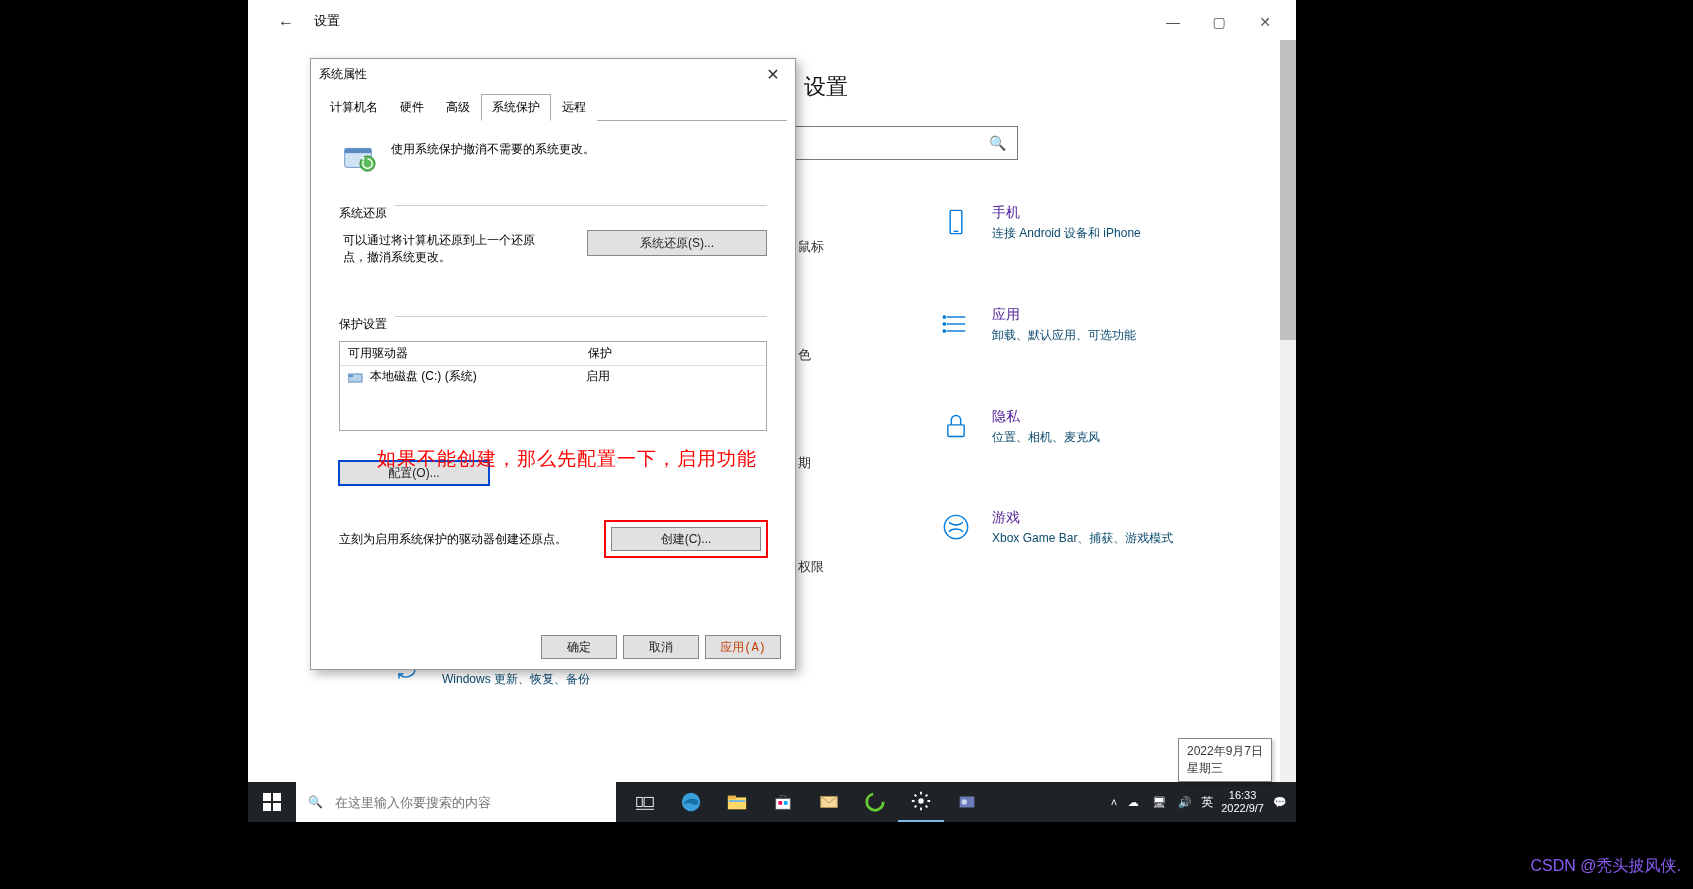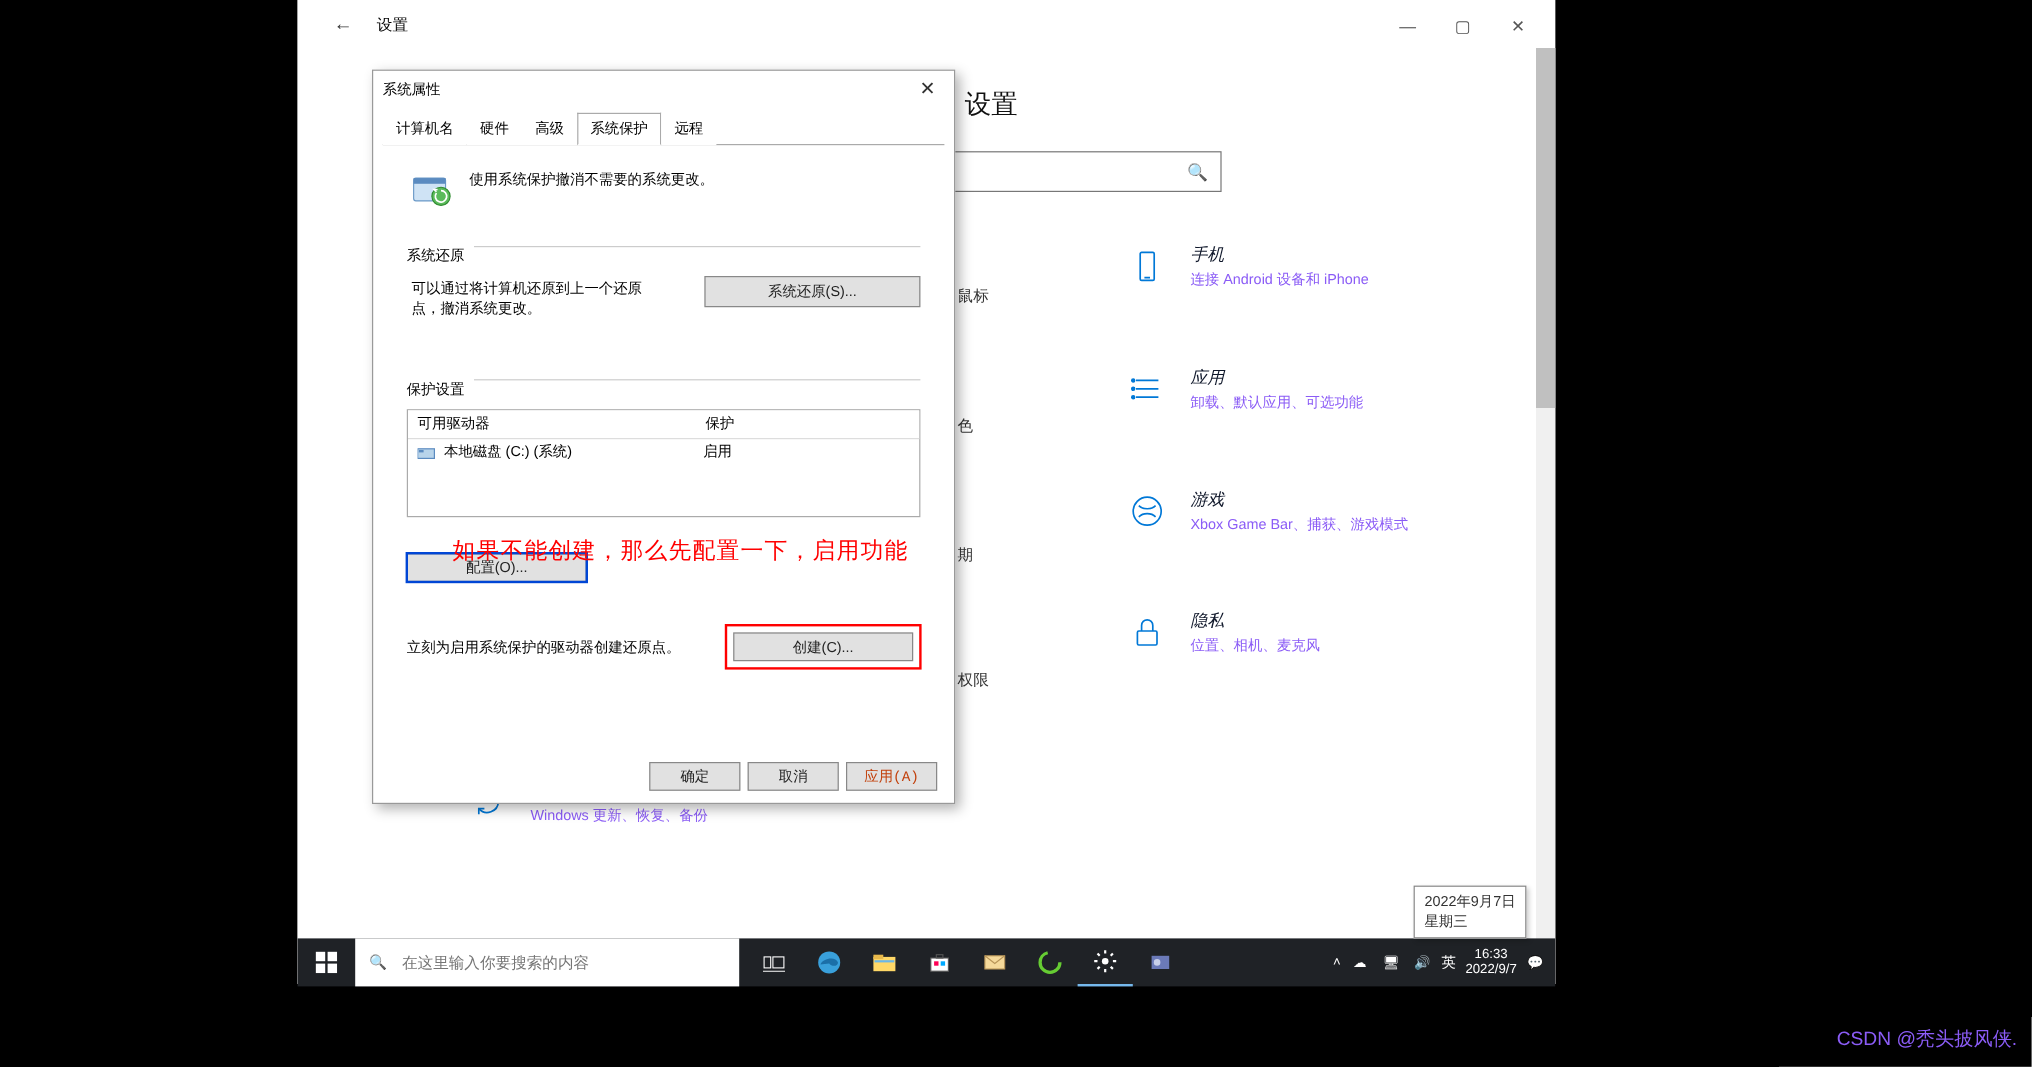--- a/index.html
+++ b/index.html
@@ -14,22 +14,22 @@
 .settings-body { padding: 0 40px; position: relative; }
 .main-title { font-size: 22px; font-weight: 400; margin-left: 516px; margin-top: 30px; color:#111; }
 .search-box { width: 284px; height: 34px; margin-left: 446px; margin-top: 24px; border: 1px solid #777; display: flex; align-items: center; padding: 0 10px; }
 .search-box input { border: 0; outline: 0; flex: 1; font-size: 13px; }
 .search-icon { font-size: 14px; color: #444; }
 .grid-right { position: absolute; left: 690px; top: 204px; width: 320px; }
 .cat-item { display: flex; margin-bottom: 64px; cursor: pointer; }
 .cat-icon { width: 36px; height: 36px; flex-shrink: 0; display:flex; align-items:center; justify-content:center; color: #0078d7; }
 .cat-icon svg { width: 28px; height: 28px; stroke: #0078d7; fill: none; stroke-width:1.2;}
 .cat-text { margin-left: 18px; }
-.cat-title { font-size: 14px; color: #0f172a; margin-bottom: 3px; font-style: italic; }
-.cat-sub { font-size: 12px; color: #8b5cf6; line-height: 1.4;}
+.cat-title { font-size: 14px; color: #4c1d95; margin-bottom: 3px; }
+.cat-sub { font-size: 12px; color: #0c4a6e; line-height: 1.4;}
 .partial-left { position: absolute; left: 550px; top: 238px; color:#333; font-size:13px;}
 .update-item { position: absolute; left: 140px; top: 650px; display:flex;}
 .dialog { position: absolute; left: 310px; top: 58px; width: 486px; height: 612px; background: #fff; border: 1px solid #999; box-shadow: 4px 4px 10px rgba(0,0,0,0.3); }
 .dialog-title { height: 30px; display:flex; align-items:center; padding: 0 8px; border-bottom: 0; font-size:12px; }
 .dialog-close { margin-left:auto; width:28px; text-align:center; font-size:16px; cursor:pointer; color:#333; }
 .tabs-wrap { margin: 4px 8px 0; }
 .tabs { display:flex; border-bottom:1px solid #aaa; }
 .tab { padding: 4px 10px; border:1px solid transparent; border-bottom:0; cursor:pointer; font-size:12px; background:#fff; position:relative; top:1px;}
 .tab.active { border-color:#aaa; background:#fff; border-bottom: 1px solid #fff;}
 .tab-body { border: 0; padding: 16px 20px 10px; }
@@ -129,39 +129,39 @@
             </svg>
           </div>
         <div class="cat-text">
             <div class="cat-title">应用</div>
             <div class="cat-sub">卸载、默认应用、可选功能</div>
           </div>
       </div>
       <div class="cat-item">
         <div class="cat-icon">
             <svg viewBox="0 0 24 24">
+              <rect x="5" y="11" width="14" height="10" rx="1"></rect>
+              <path d="M8 11 V 7 a4 4 0 0 1 8 0 v4"></path>
+            </svg>
+          </div>
+        <div class="cat-text">
+            <div class="cat-title">隐私</div>
+            <div class="cat-sub">位置、相机、麦克风</div>
+          </div>
+      </div>
+      <div class="cat-item">
+        <div class="cat-icon">
+            <svg viewBox="0 0 24 24">
               <circle cx="12" cy="12" r="10"></circle>
               <path d="M6 8 C 9 11 15 11 18 8 M6 16 C 9 13 15 13 18 16"></path>
             </svg>
           </div>
         <div class="cat-text">
             <div class="cat-title">游戏</div>
             <div class="cat-sub">Xbox Game Bar、捕获、游戏模式</div>
-          </div>
-      </div>
-      <div class="cat-item">
-        <div class="cat-icon">
-            <svg viewBox="0 0 24 24">
-              <rect x="5" y="11" width="14" height="10" rx="1"></rect>
-              <path d="M8 11 V 7 a4 4 0 0 1 8 0 v4"></path>
-            </svg>
-          </div>
-        <div class="cat-text">
-            <div class="cat-title">隐私</div>
-            <div class="cat-sub">位置、相机、麦克风</div>
           </div>
       </div>
     </div>
 
     <div class="update-item cat-item">
       <div class="cat-icon">
           <svg viewBox="0 0 24 24">
             <path d="M4 12 a8 8 0 0 1 14 -5 M20 12 a8 8 0 0 1 -14 5"></path>
             <path d="M18 3 v4 h-4 M6 21 v-4 h4"></path>
           </svg>

